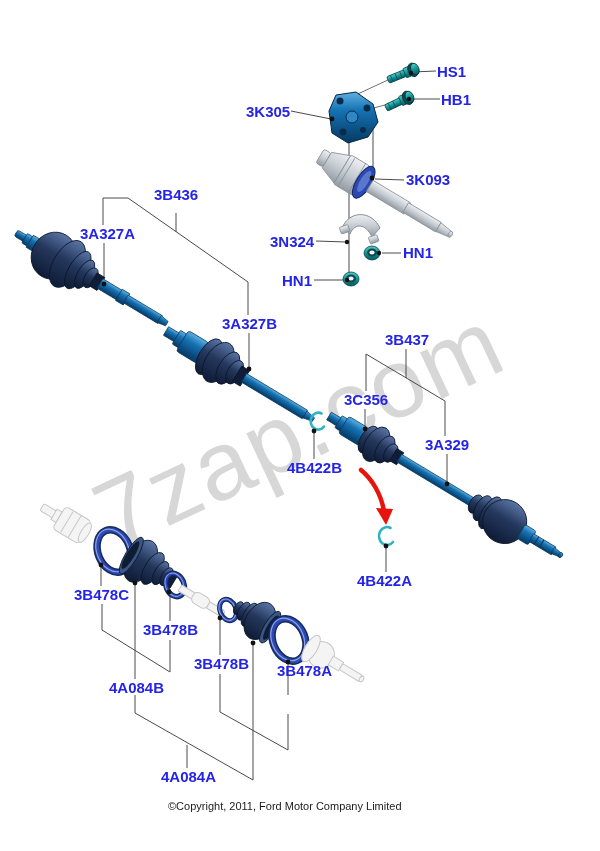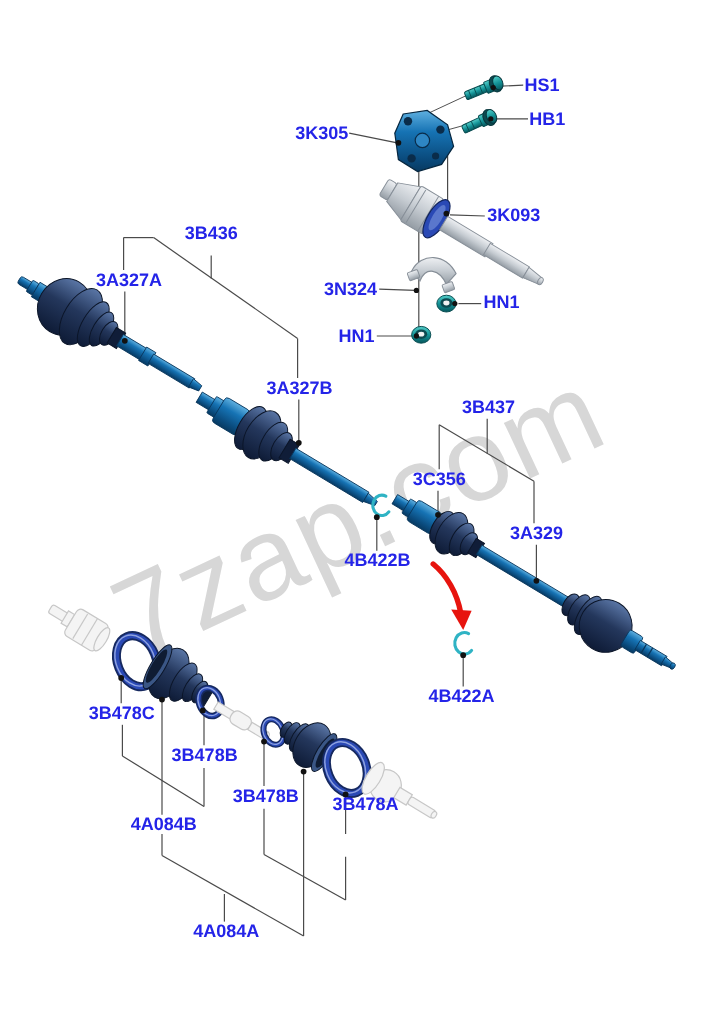--- a/index.html
+++ b/index.html
@@ -335,15 +335,16 @@
       <div class="part-label" style="left: 287px; top: 461px;">4B422B</div>
       <div class="part-label" style="left: 357px; top: 574px;">4B422A</div>
       <div class="part-label" style="left: 74px; top: 588px;">3B478C</div>
       <div class="part-label" style="left: 143px; top: 623px;">3B478B</div>
       <div class="part-label" style="left: 194px; top: 657px;">3B478B</div>
       <div class="part-label" style="left: 109px; top: 681px;">4A084B</div>
       <div class="part-label" style="left: 261px; top: 664px; margin-left: 16px;">3B478A</div>
       <div class="part-label" style="left: 161px; top: 770px;">4A084A</div>
     </div>
 
+  <div class="copyright">©Copyright, 2011, Ford Motor Company Limited</div>
 
 
 </div>
 
 </body></html>

